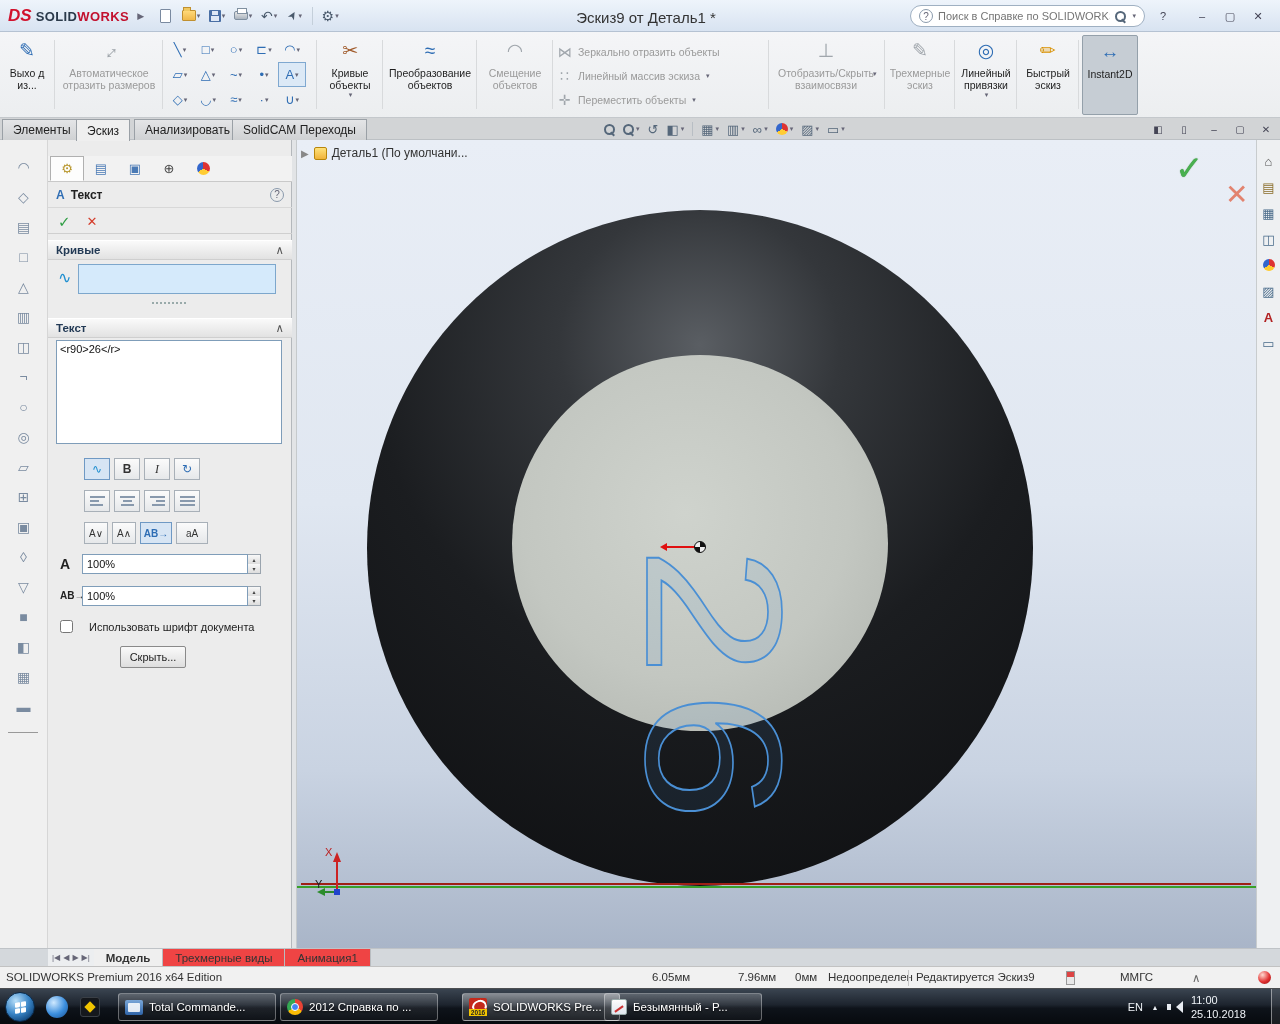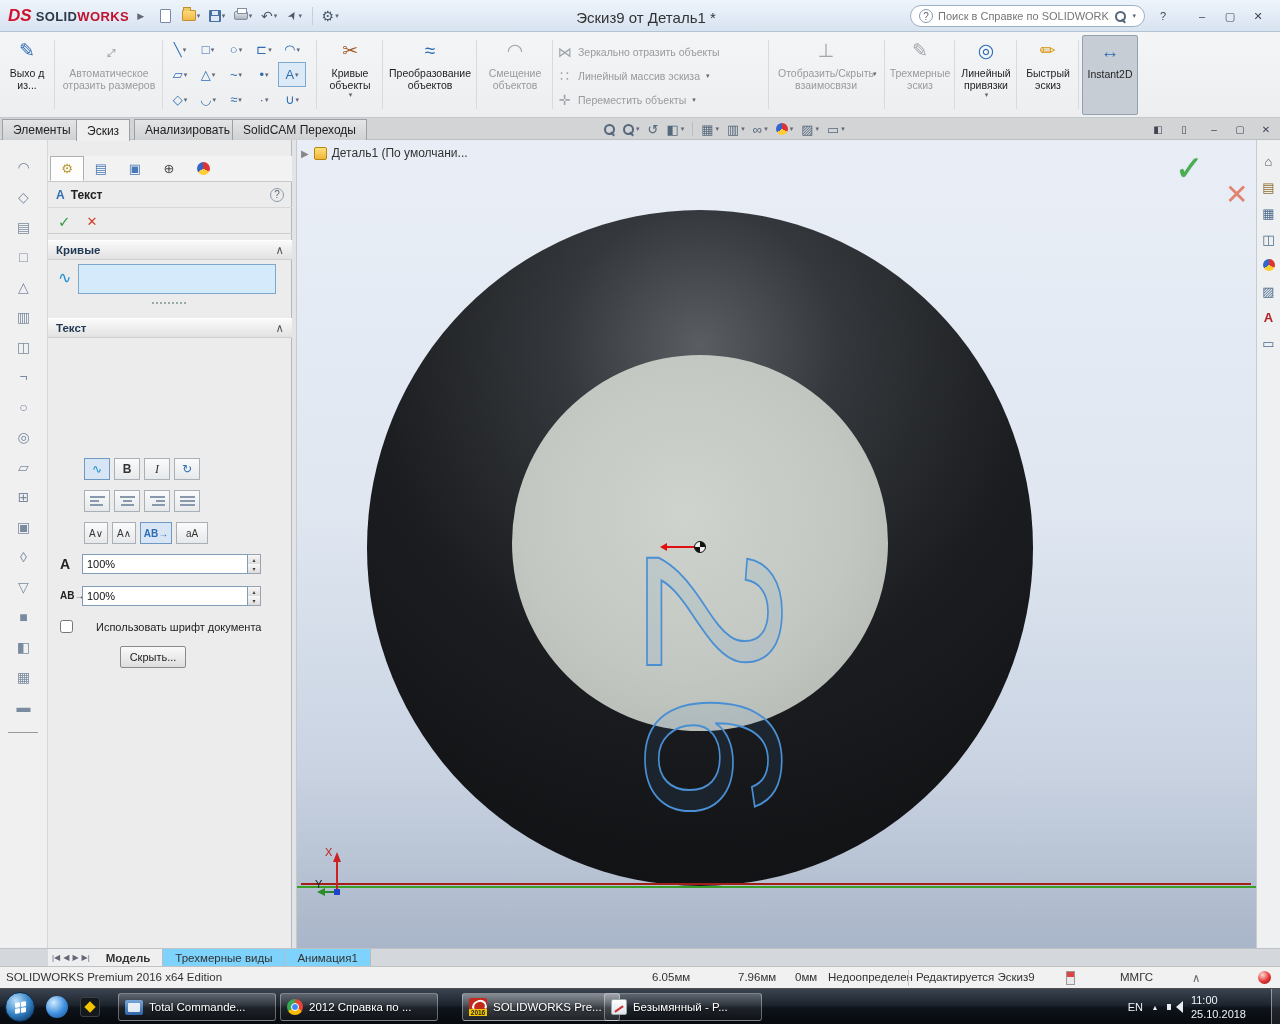--- a/index.html
+++ b/index.html
@@ -103,21 +103,21 @@
 #crumb{position:absolute;left:4px;top:6px;display:flex;align-items:center;gap:5px;color:#333;font-size:12px}
 #crumb .exp{color:#888;font-size:10px}
 .bc-ico{width:13px;height:13px;background:linear-gradient(#ffe27a,#f0b33a);border:1px solid #b8860b;border-radius:2px}
 
 #right-strip{position:absolute;left:1256px;top:140px;width:24px;height:808px;background:#eef0f2;border-left:1px solid #c8cccE}
 .rico{height:26px;display:flex;align-items:center;justify-content:center;font-size:13px;color:#4a6b8a}
 
 #dtabs{position:absolute;left:0;top:948px;width:1280px;height:18px;background:#d4d8dc;border-top:1px solid #bfc3c7;display:flex;align-items:stretch}
 #dtabs .navz{display:flex;align-items:center;background:#eceef0;padding:0 4px;gap:3px;margin-left:48px}
 #dtabs .navz span{font-size:8px;color:#667}
-.dtab{display:flex;align-items:center;padding:0 12px;font-size:11.5px;border-right:1px solid #b8bcc0;background:#7dd3fc;color:#333}
+.dtab{display:flex;align-items:center;padding:0 12px;font-size:11.5px;border-right:1px solid #b8bcc0;background:#ef4444;color:#333}
 .dtab.active{background:#efefef;font-weight:bold}
 
 #status{position:absolute;left:0;top:966px;width:1280px;height:22px;background:#f1f1f1;border-top:1px solid #c2c2c2;font-size:11.5px;color:#333}
 #status .sv{position:absolute;top:4px}
 .ssep{position:absolute;top:3px;width:1px;height:16px;background:#c8c8c8}
 .gauge{position:absolute;left:1066px;top:4px;width:9px;height:14px;border:1px solid #999;background:linear-gradient(#d44 0 45%,#e8e8e8 45%)}
 .reddot{position:absolute;left:1258px;top:4px;width:13px;height:13px;border-radius:50%;background:radial-gradient(circle at 35% 30%,#ffd9d0,#e23333 55%,#8e0c0c)}
 
 #taskbar{position:absolute;left:0;top:988px;width:1280px;height:36px;
     background:linear-gradient(#3a4450,#1d242e 45%,#0e131a 55%,#070a0e);border-top:1px solid rgba(255,255,255,.28)}
@@ -477,20 +477,21 @@
       <span style="color:#555;font-weight:normal">∧</span>
     </div>
     <span style="position:absolute;left:10px;top:128px;color:#1f8fd0;font-size:16px">∿</span>
     <div class="selbox" style="top:124px"></div>
     <div class="grip" style="top:162px"></div>
 
     <div class="sect" style="top:178px">
       <span>Текст</span>
       <span style="color:#555;font-weight:normal">∧</span>
     </div>
+    <textarea spellcheck="false" style="">&lt;r90&gt;26&lt;/r&gt;</textarea>
 
     <div class="flex" style="position:absolute;left:36px;top:318px">
       <div class="pmbtn pressed">
           <span style="color:#1f8fd0">∿</span>
         </div>
       <div class="pmbtn" style="font-weight:bold">B</div>
       <div class="pmbtn" style="font-style:italic;font-family:'Liberation Serif',serif">I</div>
       <div class="pmbtn">
           <span style="color:#2e6db4">↻</span>
         </div>
@@ -545,21 +546,21 @@
 
     <div class="flex" style="position:absolute;left:12px;top:446px">
       <b style="width:22px;font-size:10px;line-height:1"><span>АВ→</span></b>
       <input class="pinput" style="width: 166px;" value="100%">
       <span class="spin">
           <span>▴</span>
           <span>▾</span>
         </span>
     </div>
 
-    <div class="flex" style="position:absolute;left:12px;top:480px;gap:23px">
+    <div class="flex" style="position:absolute;left:12px;top:480px;gap:16px">
       <input type="checkbox" style="width: 13px; height: 13px;">
       <span style="font-size:11px">Использовать шрифт документа</span>
     </div>
 
     <div class="fontbtn">Скрыть...</div>
   </div>
 
   <div id="split"></div>
 
   <div id="vp">

